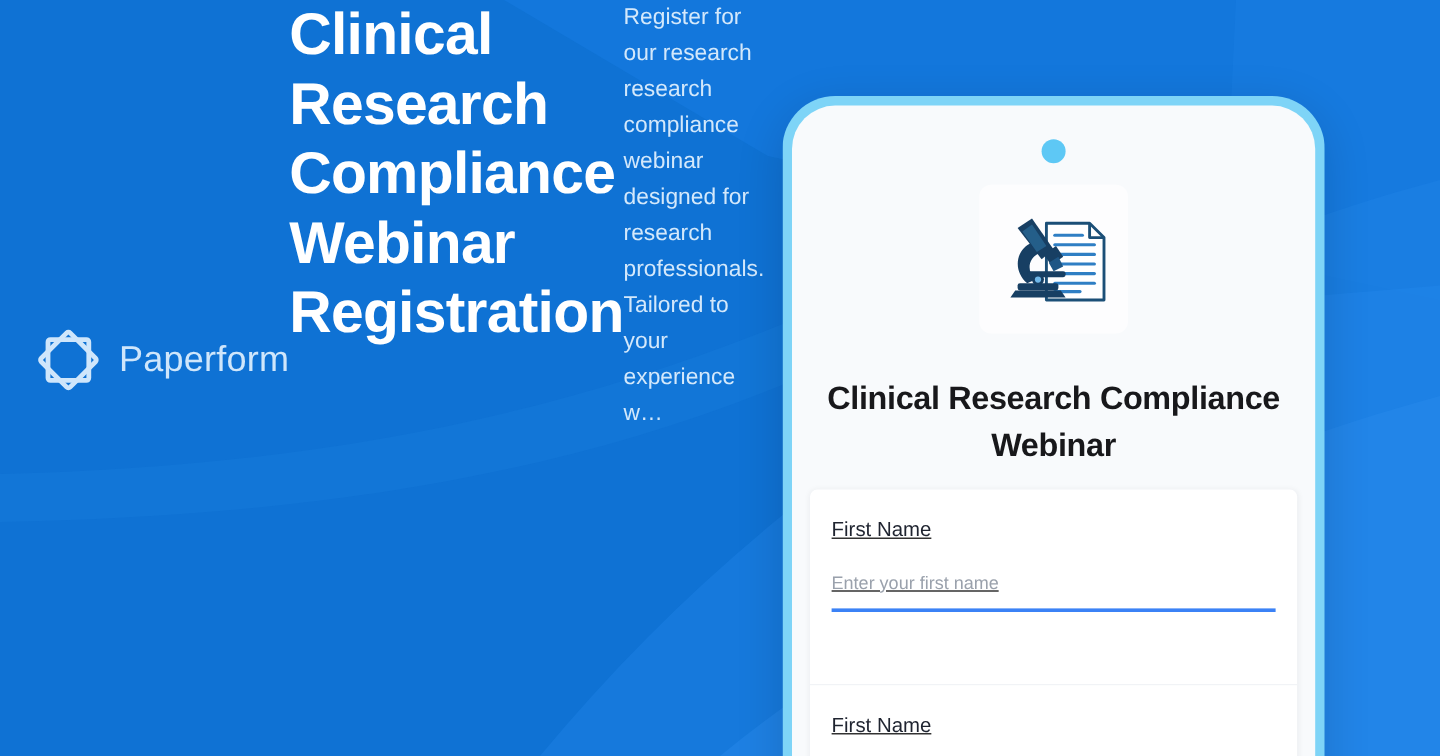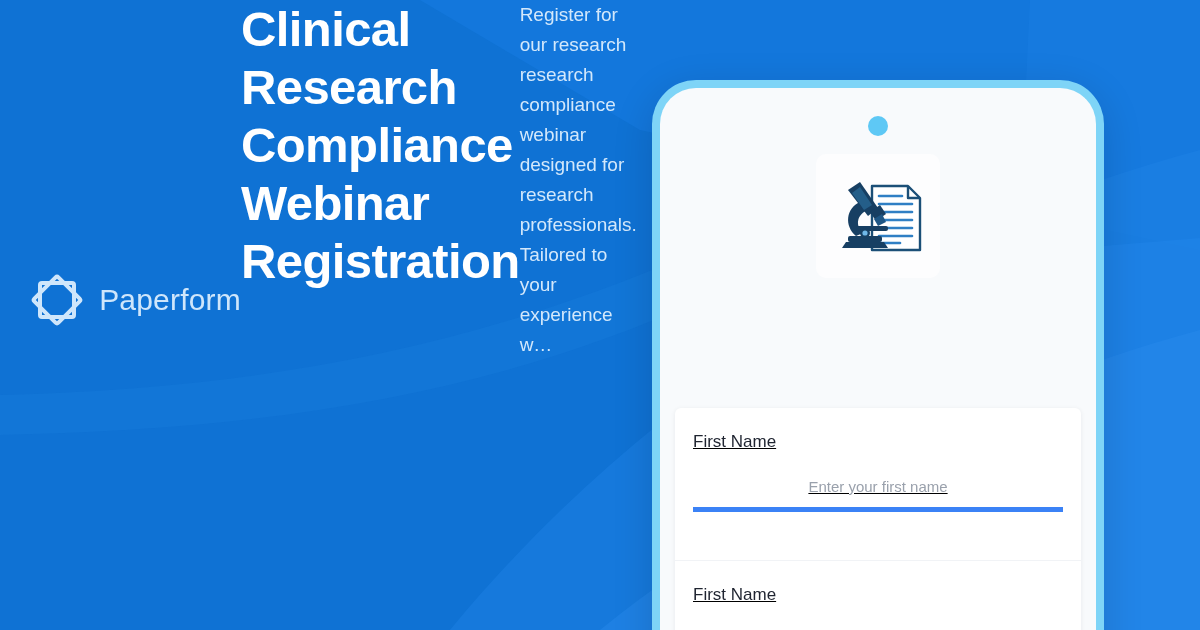--- a/index.html
+++ b/index.html
@@ -125,23 +125,22 @@
   .field-label{
     font-size:17px;
     font-weight:400;
     color:#1f2430;
     margin-bottom:26px;
   }
   .field-input{
     font-size:15px;
     color:#9aa1ac;
     padding-bottom:12px;
-    border-bottom:5px solid #3b82f6;
-    margin-bottom:4px;
-    text-align:center;
+    border-bottom:3px solid #3b82f6;
+    margin-bottom:16px;
   }
   .field-spacer{ height:22px; }
 </style>
 </head>
 <body>
 
 <div id="og-card">
 
   <div class="bg-layer">
     <svg viewBox="0 0 1200 630" xmlns="http://www.w3.org/2000/svg" preserveAspectRatio="none">
@@ -220,20 +219,21 @@
           <path d="M44 48 L54 41 L60 50 L50 57 Z"></path>
 
           <path d="M48 55 L56 50 L60 58 L52 62 Z" fill="#1e5685"></path>
         </g>
         <g fill="#2b6f9e">
           <path d="M26 29 L34 23 L46 41 L38 46 Z" opacity="0.65"></path>
         </g>
       </svg>
     </div>
 
+    <h2 class="form-title">Clinical Research Compliance Webinar</h2>
 
     <div class="form-card">
 
       <div class="field">
         <div class="field-label">First Name</div>
         <div class="field-input">Enter your first name</div>
         <div class="field-spacer"></div>
       </div>
 
       <div class="field">

